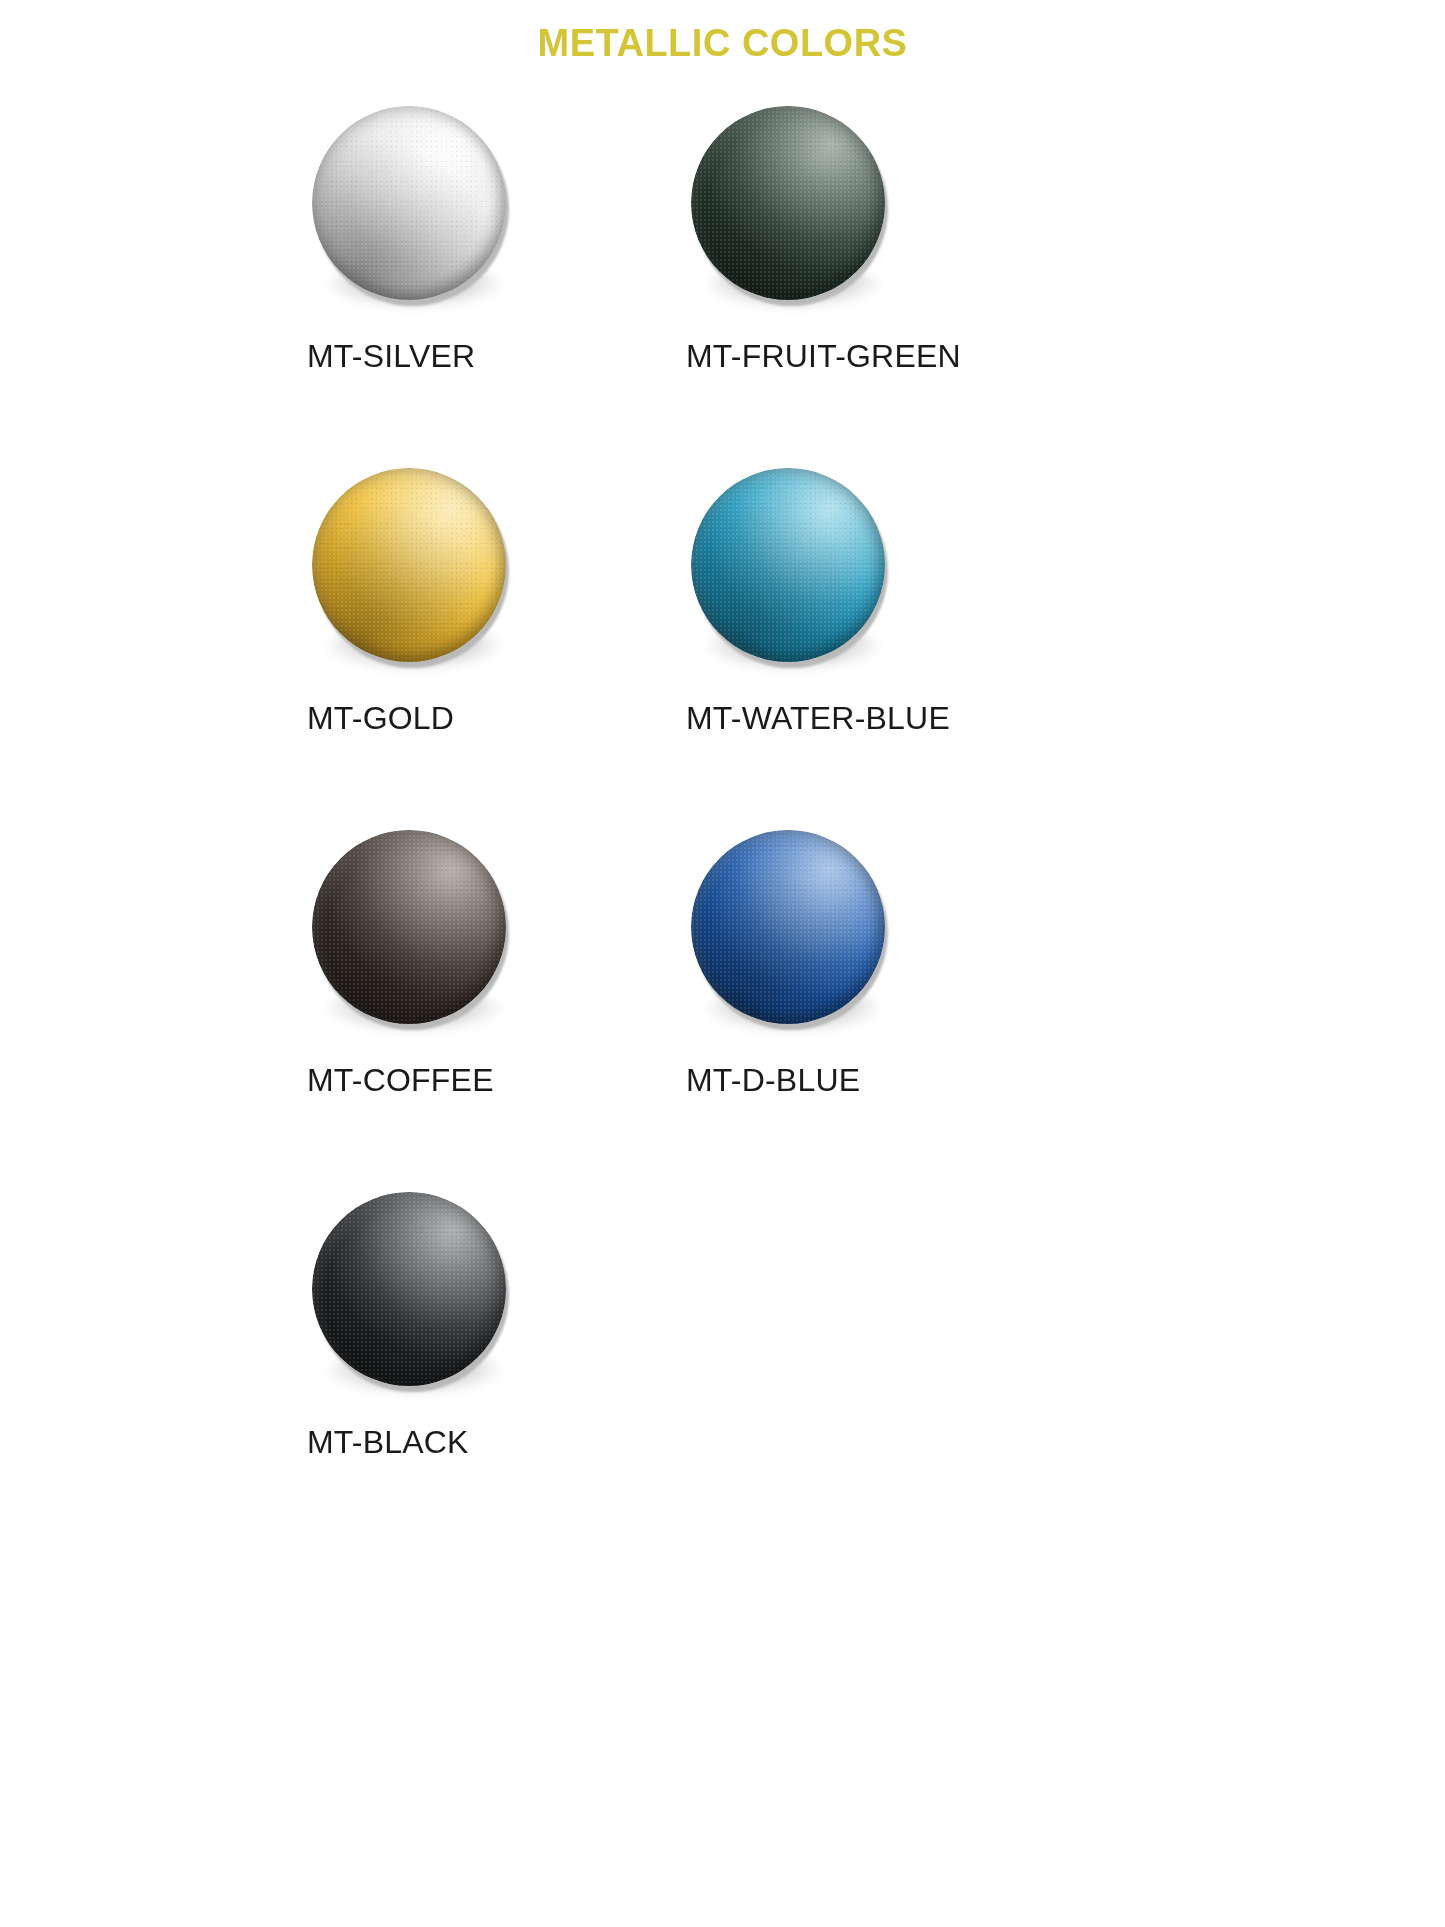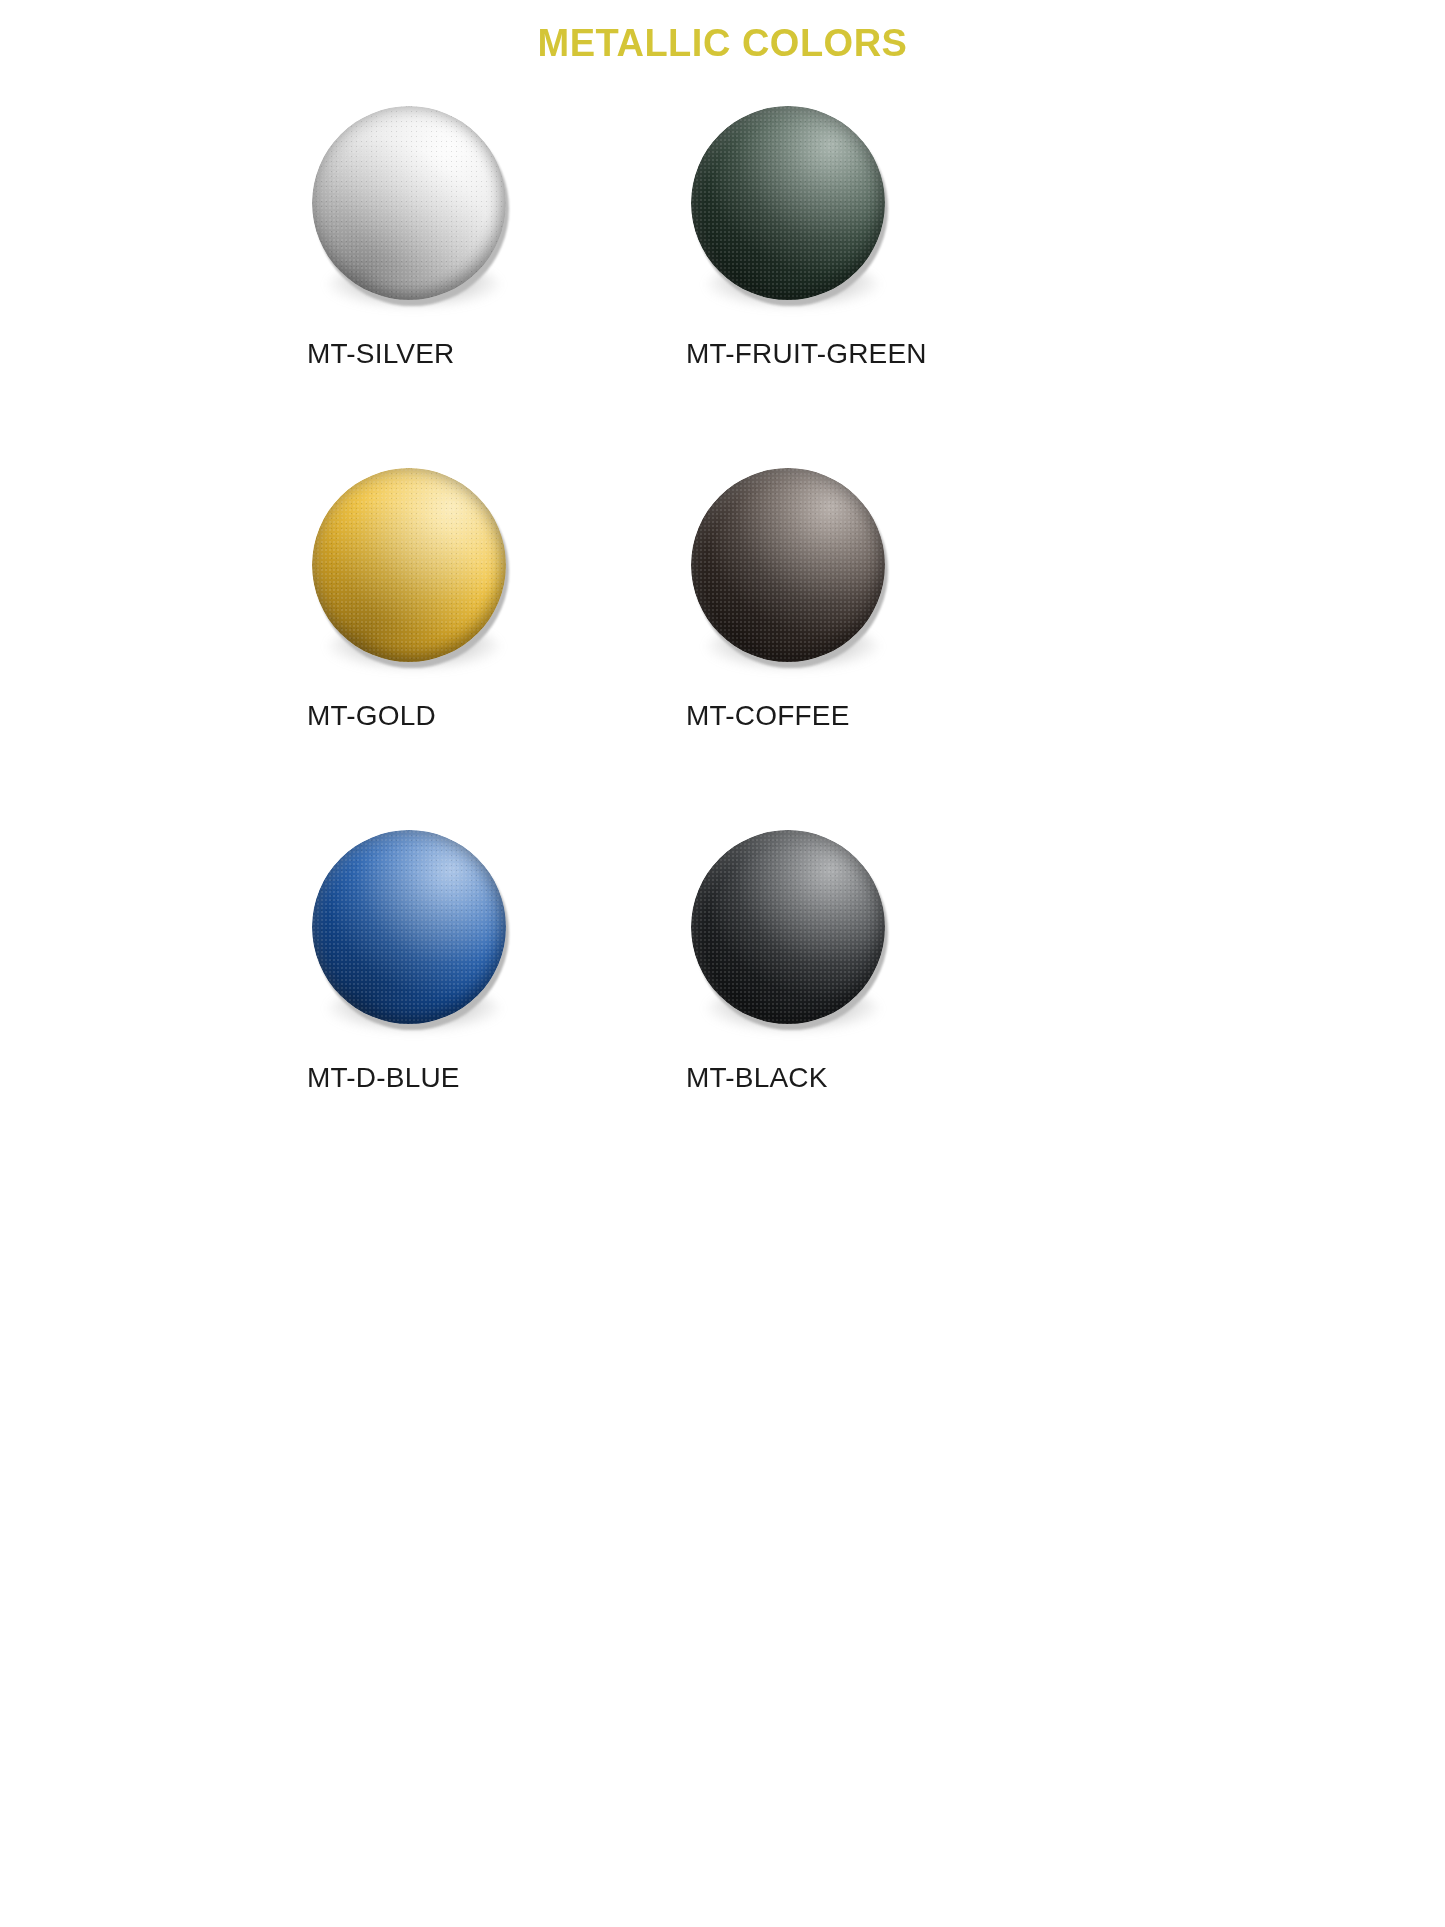--- a/index.html
+++ b/index.html
@@ -139,21 +139,21 @@
       radial-gradient(rgba(255,255,255,0.85) 0.6px, rgba(255,255,255,0) 0.9px),
       radial-gradient(rgba(0,0,0,0.55) 0.6px, rgba(0,0,0,0) 0.9px);
     background-size: 4px 4px, 5px 5px;
     background-position: 0 0, 2px 3px;
   }
 
   .swatch-label {
     position: absolute;
     left: 17px;
     top: 232px;
-    font-size: 28px;
+    font-size: 32px;
     font-weight: normal;
     color: #1a1a1a;
     letter-spacing: 0.2px;
     white-space: nowrap;
     font-family: "Liberation Sans", sans-serif;
   }
 </style>
 </head>
 <body>
 
@@ -200,20 +200,33 @@
           <div class="disc-base" style="background: radial-gradient(circle at 70% 22%, rgb(247, 216, 116) 0%, rgb(240, 191, 51) 46%, rgb(215, 157, 23) 100%);"></div>
           <div class="disc-sheen"></div>
           <div class="disc-grain"></div>
           <div class="disc-edge"></div>
         </div>
       </div>
       <div class="swatch-label">MT-GOLD</div>
     </div>
 
 
+    <div class="swatch-cell">
+      <div class="swatch-disc-wrap">
+        <div class="swatch-shadow"></div>
+        <div class="swatch-rim"></div>
+        <div class="swatch-disc">
+          <div class="disc-base" style="background: radial-gradient(circle at 70% 22%, rgb(98, 194, 218) 0%, rgb(31, 152, 189) 46%, rgb(16, 107, 140) 100%);"></div>
+          <div class="disc-sheen"></div>
+          <div class="disc-grain"></div>
+          <div class="disc-edge"></div>
+        </div>
+      </div>
+      <div class="swatch-label">MT-WATER-BLUE</div>
+    </div>
 
     <div class="swatch-cell">
       <div class="swatch-disc-wrap">
         <div class="swatch-shadow"></div>
         <div class="swatch-rim"></div>
         <div class="swatch-disc">
           <div class="disc-base" style="background: radial-gradient(circle at 70% 22%, rgb(106, 90, 80) 0%, rgb(61, 51, 46) 46%, rgb(33, 26, 22) 100%);"></div>
           <div class="disc-sheen"></div>
           <div class="disc-grain"></div>
           <div class="disc-edge"></div>

